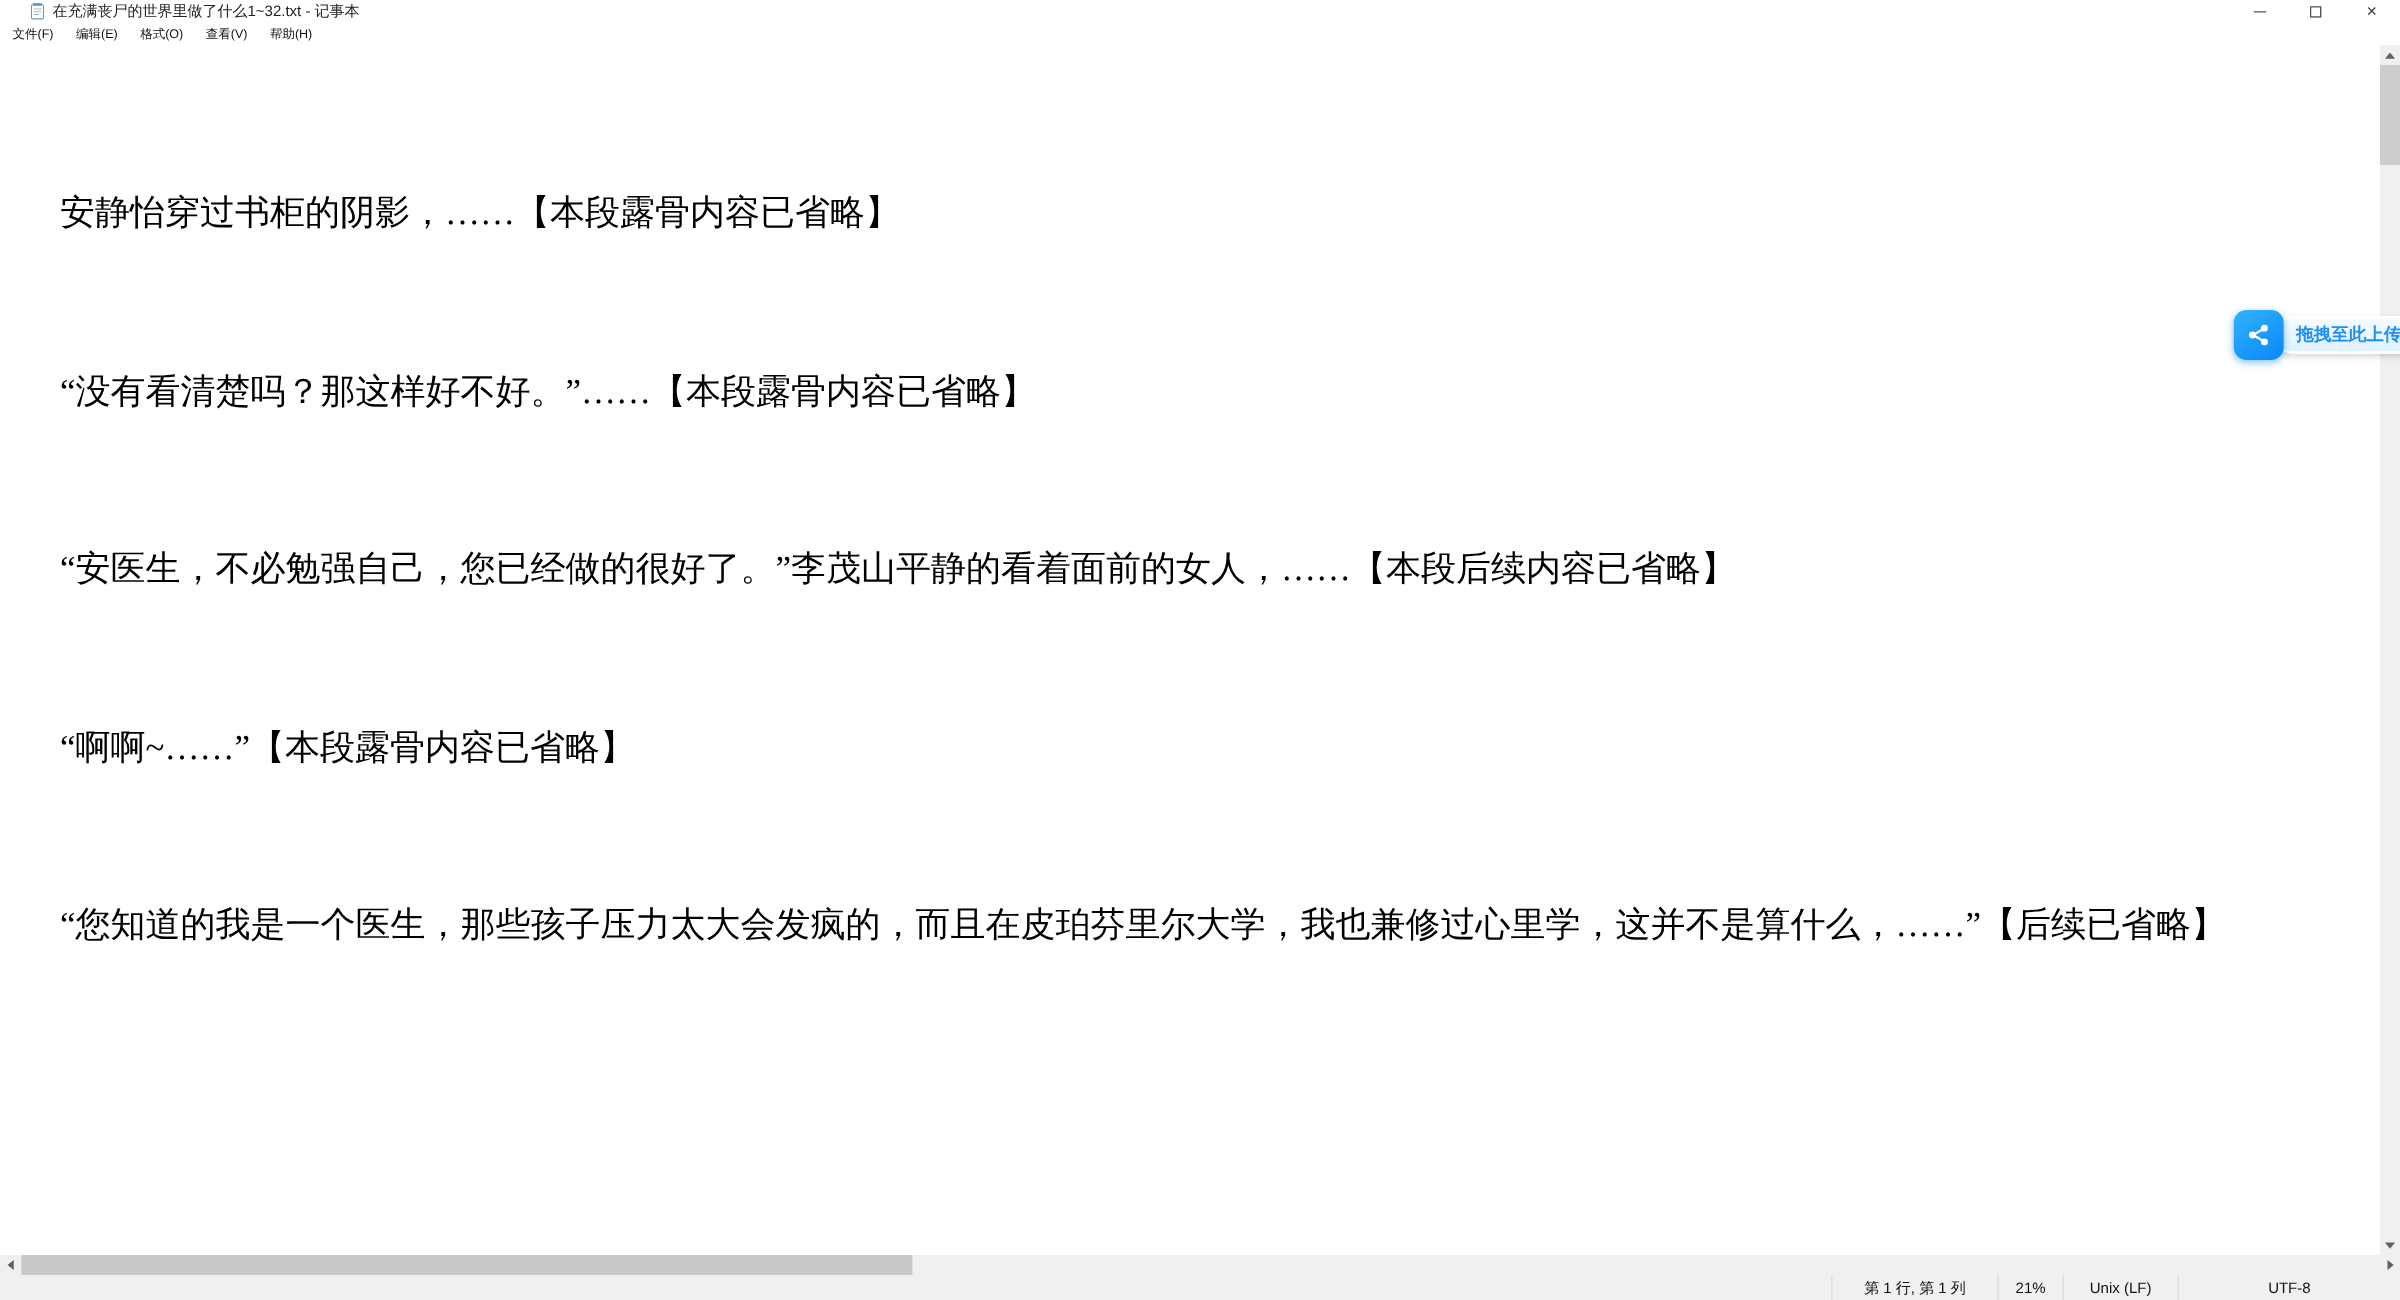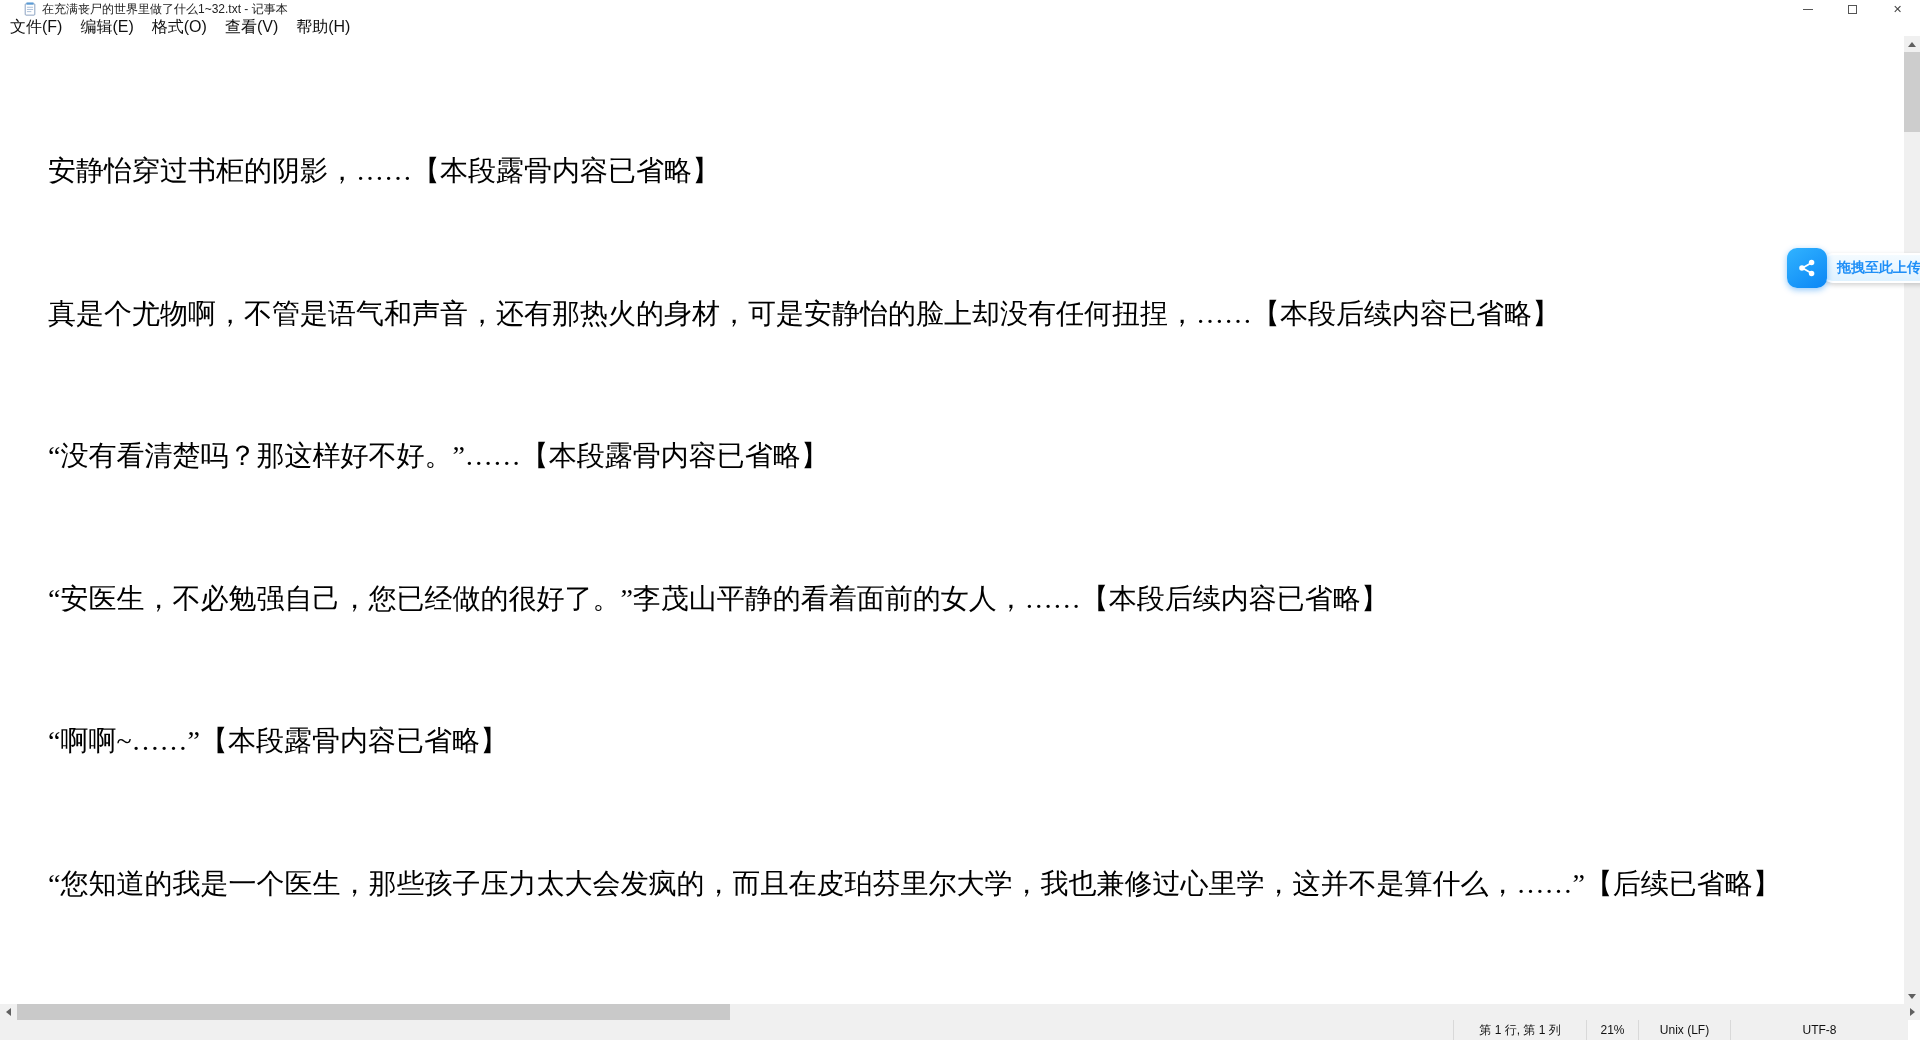--- a/index.html
+++ b/index.html
@@ -33,21 +33,21 @@
   }
   .restore-glyph::after {
     content: ""; position: absolute; bottom: 0; left: 0; width: 7px; height: 7px;
     border: 1px solid #555; background: #fff;
   }
 
   
   .menubar {
     position: absolute; top: 18px; left: 0; right: 0; height: 18px;
     background: #ffffff; display: flex; align-items: center;
-    font-size: 16px; color: #111;
+    font-size: 10px; color: #111;
   }
   .menu-item { padding: 1px 9px; height: 100%; display: flex; align-items: center; }
   .menu-item:first-child { margin-left: 1px; }
 
   
   .editor {
     position: absolute; top: 36px; left: 0; width: 1904px; height: 968px;
     background: #ffffff; overflow: hidden;
     font-family: "Liberation Serif", "DejaVu Serif", serif;
     font-size: 28px; color: #000;
@@ -79,21 +79,21 @@
   .hscroll {
     position: absolute; top: 1004px; left: 0; right: 0; height: 16px;
     background: #f0f0f0;
   }
   .hthumb { position: absolute; top: 0; left: 17px; width: 713px; height: 16px; background: #c9c9c9; }
   .h-left  { left: 0; top: 0; }
   .h-right { right: 0; top: 0; }
 
   
   .statusbar {
-    position: absolute; top: 1020px; left: 0; right: 12px; height: 20px;
+    position: absolute; top: 1020px; left: 0; right: 0; height: 20px;
     background: #f0f0f0; display: flex; align-items: stretch;
     font-size: 12px; color: #111;
   }
   .status-spacer { flex: 1 1 auto; }
   .status-cell {
     display: flex; align-items: center; justify-content: center;
     border-left: 1px solid #d9d9d9;
     padding: 0 8px; white-space: nowrap;
   }
   .cell-cursor   { width: 133px; }
@@ -150,21 +150,20 @@
 <div class="menubar">
   <div class="menu-item">文件(F)</div>
   <div class="menu-item">编辑(E)</div>
   <div class="menu-item">格式(O)</div>
   <div class="menu-item">查看(V)</div>
   <div class="menu-item">帮助(H)</div>
 </div>
 
 <div class="editor">
   <div class="text-line">安静怡穿过书柜的阴影，……【本段露骨内容已省略】</div>
-  <div class="text-line">真是个尤物啊，不管是语气和声音，还有那热火的身材，可是安静怡的脸上却没有任何扭捏，……【本段后续内容已省略】</div>
   <div class="text-line">“没有看清楚吗？那这样好不好。”……【本段露骨内容已省略】</div>
   <div class="text-line">“安医生，不必勉强自己，您已经做的很好了。”李茂山平静的看着面前的女人，……【本段后续内容已省略】</div>
   <div class="text-line">“啊啊~……”【本段露骨内容已省略】</div>
   <div class="text-line">“您知道的我是一个医生，那些孩子压力太大会发疯的，而且在皮珀芬里尔大学，我也兼修过心里学，这并不是算什么，……”【后续已省略】</div>
   
   
   
   
   
   

